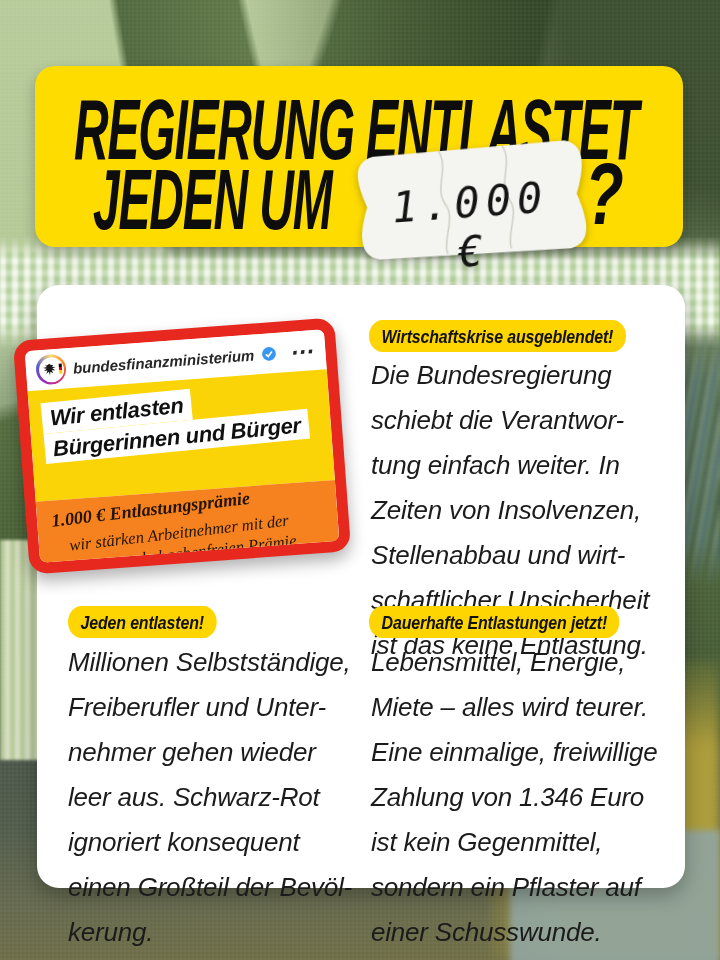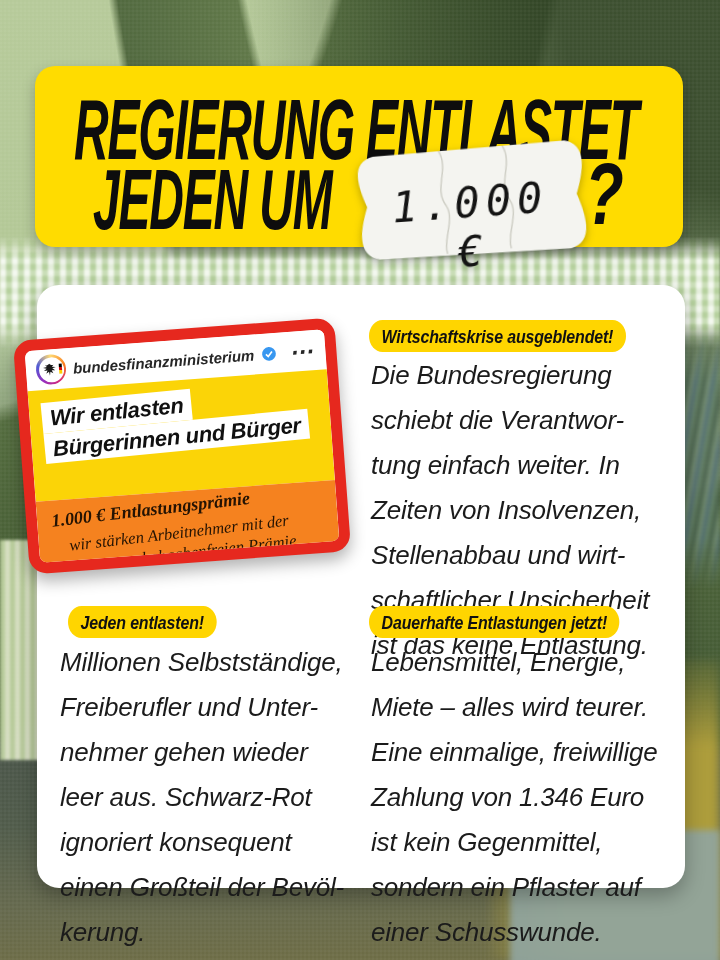--- a/index.html
+++ b/index.html
@@ -89,21 +89,21 @@
     transform:scale(0.84,1);transform-origin:0 50%;
   }
   .badge-crisis{left:332px;top:35px;}
   .badge-everyone{left:31px;top:321px;}
   .badge-lasting{left:332px;top:321px;}
   .para{
     position:absolute;font-size:26px;line-height:45px;letter-spacing:-0.2px;
     color:#1b1b1b;white-space:pre-line;width:318px;
   }
   .para-crisis{left:334px;top:68px;}
-  .para-everyone{left:23px;top:355px;}
+  .para-everyone{left:31px;top:355px;}
   .para-lasting{left:334px;top:355px;}
   
   .insta{
     position:absolute;left:-16px;top:44px;width:322px;height:234px;box-sizing:border-box;
     background:#fff;border:11px solid var(--insta-red,#E6281E);border-radius:18px;
     transform:rotate(-4.2deg);box-shadow:0 8px 16px rgba(0,0,0,.3);
     display:flex;flex-direction:column;overflow:hidden;
   }
   .insta-header{height:40px;display:flex;align-items:center;gap:7px;padding:0 10px;background:#fff;flex:0 0 auto;}
   .avatar{width:30px;height:30px;border-radius:50%;flex:0 0 auto;

